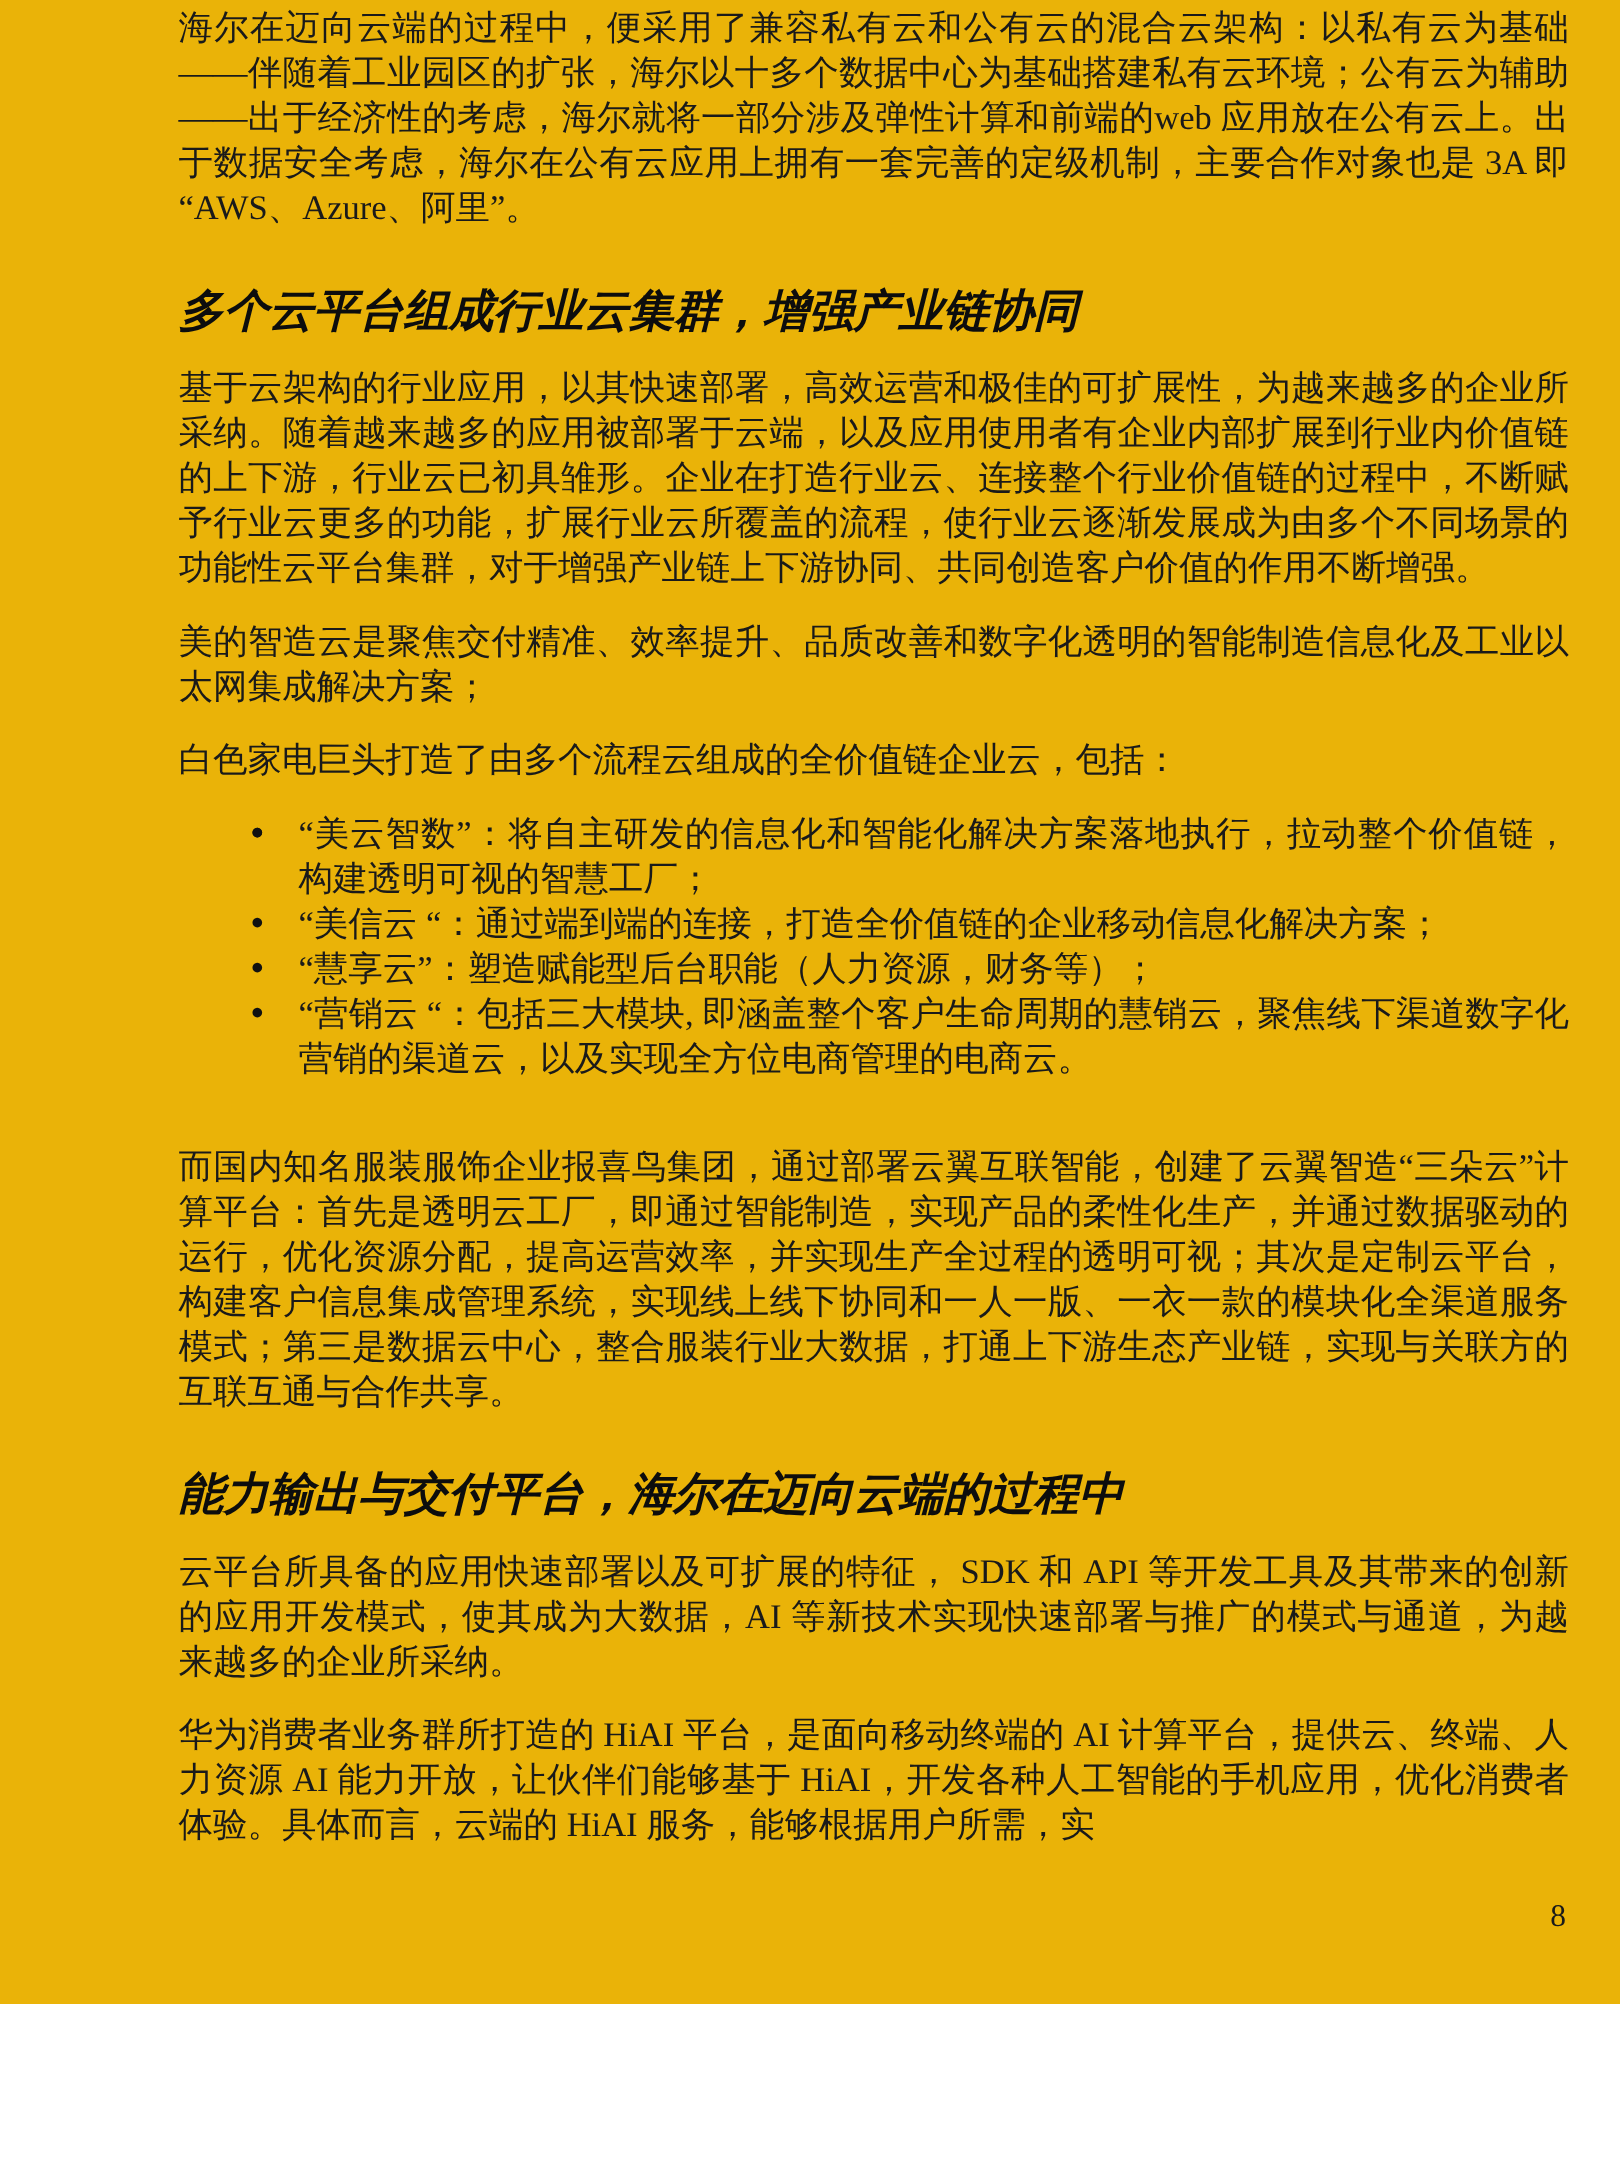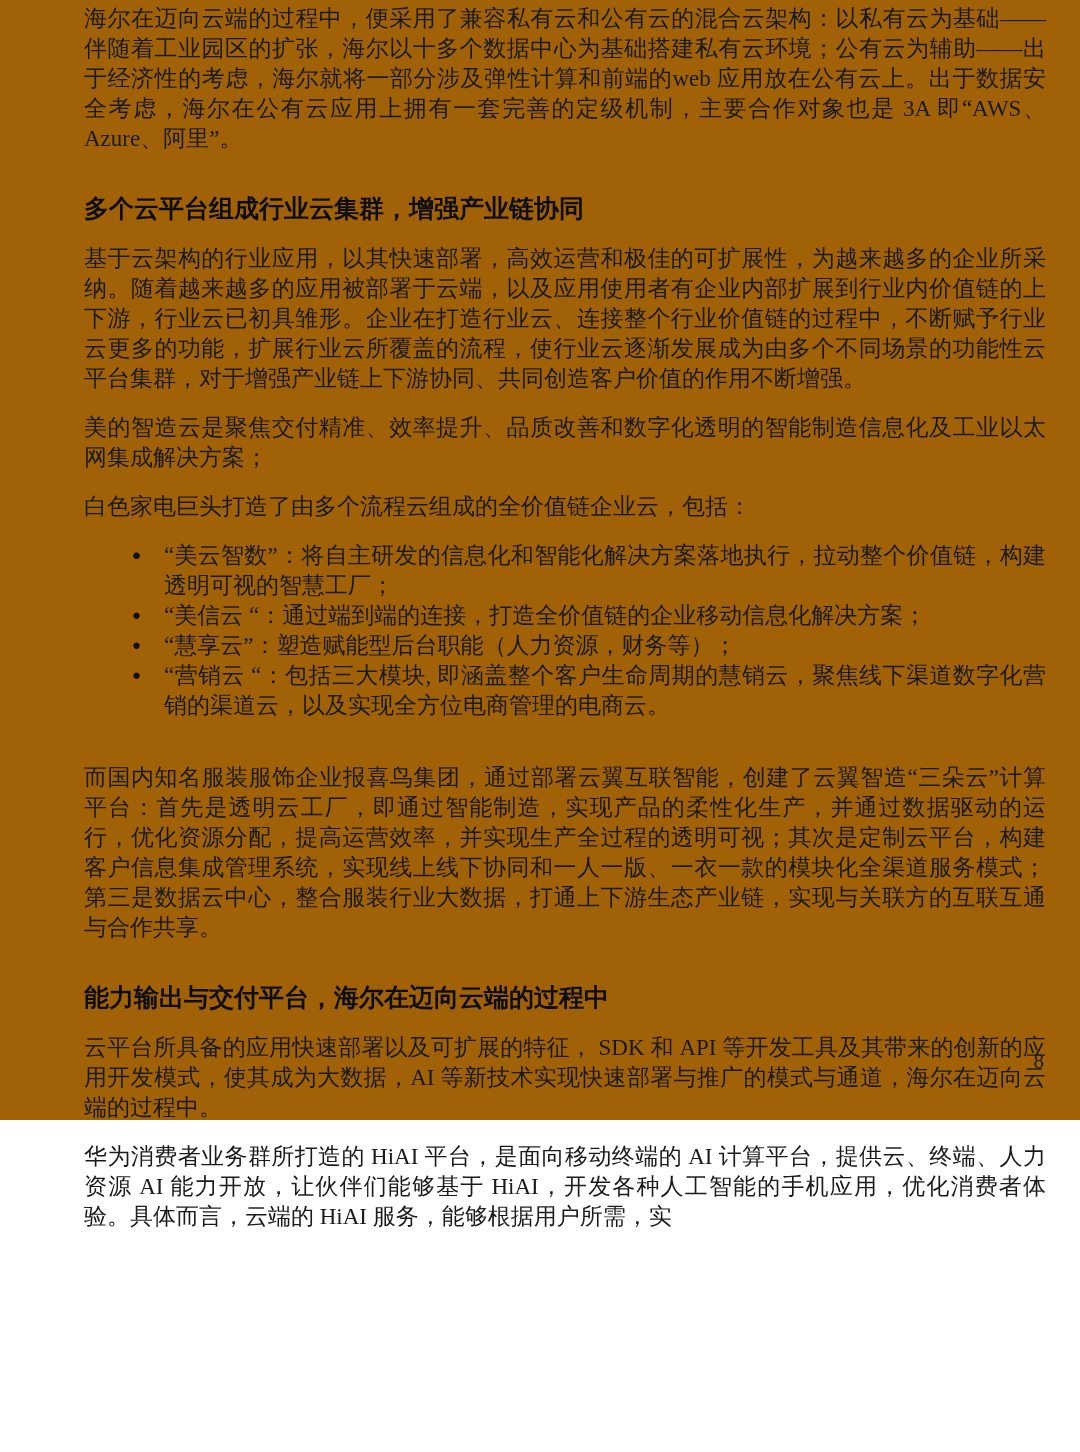--- a/index.html
+++ b/index.html
@@ -11,38 +11,39 @@
     width: 1080px;
     height: 1452px;
     font-family: "Liberation Serif", "DejaVu Serif", serif;
     color: #1a1a1a;
     overflow: hidden;
   }
   .page {
     position: relative;
     box-sizing: border-box;
     width: 1080px;
-    height: 1120px;
-    padding: 4px 34px 0 84px;
-    background: #a16207;
+    height: 1336px;
+    padding: 4px 34px 0 119px;
+    background: #eab308;
   }
   p.body-par {
     font-size: 23px;
     line-height: 30px;
     text-align: justify;
     margin: 0 0 19px 0;
     color: #1a1a1a;
   }
   h2.sec-heading {
     font-family: "Liberation Sans", "DejaVu Sans", sans-serif;
-    font-size: 25px;
+    font-size: 30px;
     line-height: 32px;
     font-weight: 700;
     color: #0d0d0d;
     margin: 38px 0 20px 0;
+    font-style: italic;
   }
   ul.cloud-list {
     list-style: none;
     margin: 0 0 42px 0;
     padding: 0;
   }
   ul.cloud-list li {
     position: relative;
     padding-left: 80px;
     font-size: 23px;
@@ -105,20 +106,20 @@
         <span>“营销云 “：包括三大模块, 即涵盖整个客户生命周期的慧销云，聚焦线下渠道数字化营销的渠道云，以及实现全方位电商管理的电商云。</span>
       </li>
     </ul>
 
     <p class="body-par">而国内知名服装服饰企业报喜鸟集团，通过部署云翼互联智能，创建了云翼智造“三朵云”计算平台：首先是透明云工厂，即通过智能制造，实现产品的柔性化生产，并通过数据驱动的运行，优化资源分配，提高运营效率，并实现生产全过程的透明可视；其次是定制云平台，构建客户信息集成管理系统，实现线上线下协同和一人一版、一衣一款的模块化全渠道服务模式；第三是数据云中心，整合服装行业大数据，打通上下游生态产业链，实现与关联方的互联互通与合作共享。</p>
   </section>
 
   <section>
     <h2 class="sec-heading">能力输出与交付平台，海尔在迈向云端的过程中</h2>
 
-    <p class="body-par">云平台所具备的应用快速部署以及可扩展的特征， SDK 和 API 等开发工具及其带来的创新的应用开发模式，使其成为大数据，AI 等新技术实现快速部署与推广的模式与通道，海尔在迈向云端的过程中。</p>
+    <p class="body-par">云平台所具备的应用快速部署以及可扩展的特征， SDK 和 API 等开发工具及其带来的创新的应用开发模式，使其成为大数据，AI 等新技术实现快速部署与推广的模式与通道，为越来越多的企业所采纳。</p>
 
     <p class="body-par">华为消费者业务群所打造的 HiAI 平台，是面向移动终端的 AI 计算平台，提供云、终端、人力资源 AI 能力开放，让伙伴们能够基于 HiAI，开发各种人工智能的手机应用，优化消费者体验。具体而言，云端的 HiAI 服务，能够根据用户所需，实</p>
   </section>
 
   <div class="page-number">8</div>
 
 </div>
 
 </body></html>

